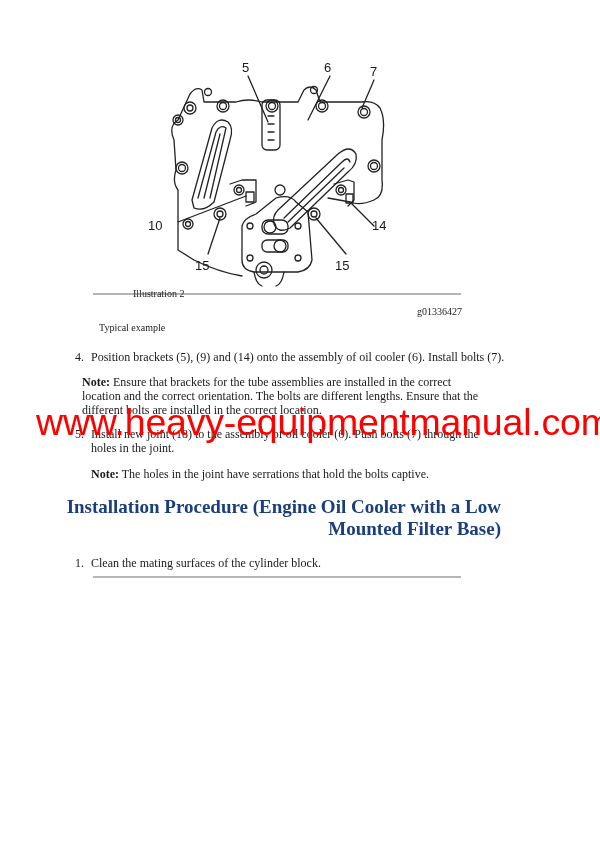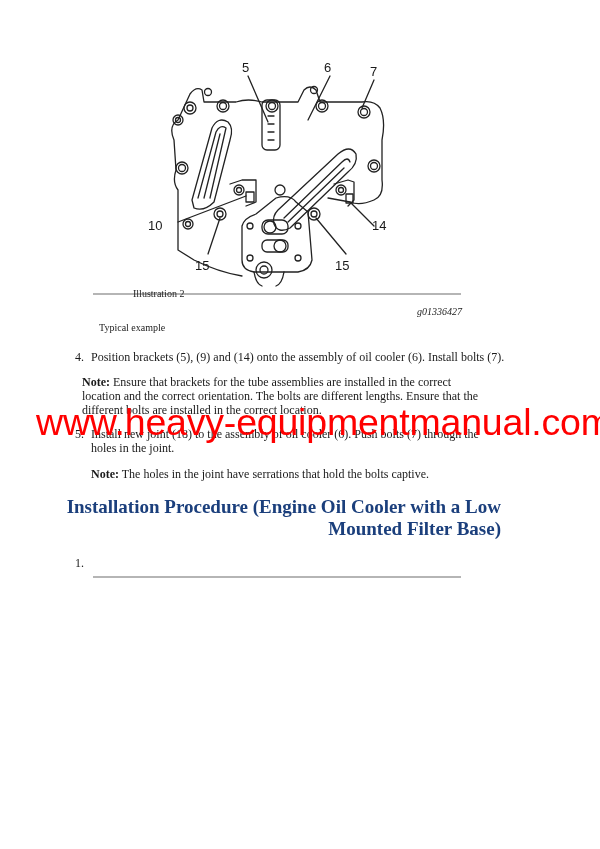--- a/index.html
+++ b/index.html
@@ -25,21 +25,21 @@
     }
     .rule.r1 { top: 293px; }
     .rule.r2 { top: 576px; }
     .caption {
       position: absolute;
       font-size: 10px;
       line-height: 12px;
       color: #222;
     }
     .cap-label { left: 93px; top: 288px; margin-left: 40px; }
-    .cap-id { left: 417px; top: 306px; font-style: italic; }
+    .cap-id { left: 417px; top: 306px; }
     .cap-sub { left: 93px; top: 322px; margin-left: 6px; }
 
     .step {
       position: absolute;
       font-size: 12px;
       line-height: 14px;
       color: #1a1a1a;
     }
     .step .num {
       position: absolute;
@@ -193,18 +193,19 @@
     <span>Install new joint (18) to the assembly of oil cooler (6). Push bolts (7) through the holes in the joint.</span>
   </div>
   <div class="step note2">
     <span class="note-label">Note:</span><span> The holes in the joint have serrations that hold the bolts captive.</span>
   </div>
 
   <h2 class="heading">Installation Procedure (Engine Oil Cooler with a Low Mounted Filter Base)</h2>
 
   <div class="step step-list1">
     <span class="num">1.</span>
+    <span>Clean the mating surfaces of the cylinder block.</span>
   </div>
 
   <div class="rule r2"></div>
 
   <div class="watermark">www.heavy-equipmentmanual.com</div>
 </div>
 
 </body></html>

